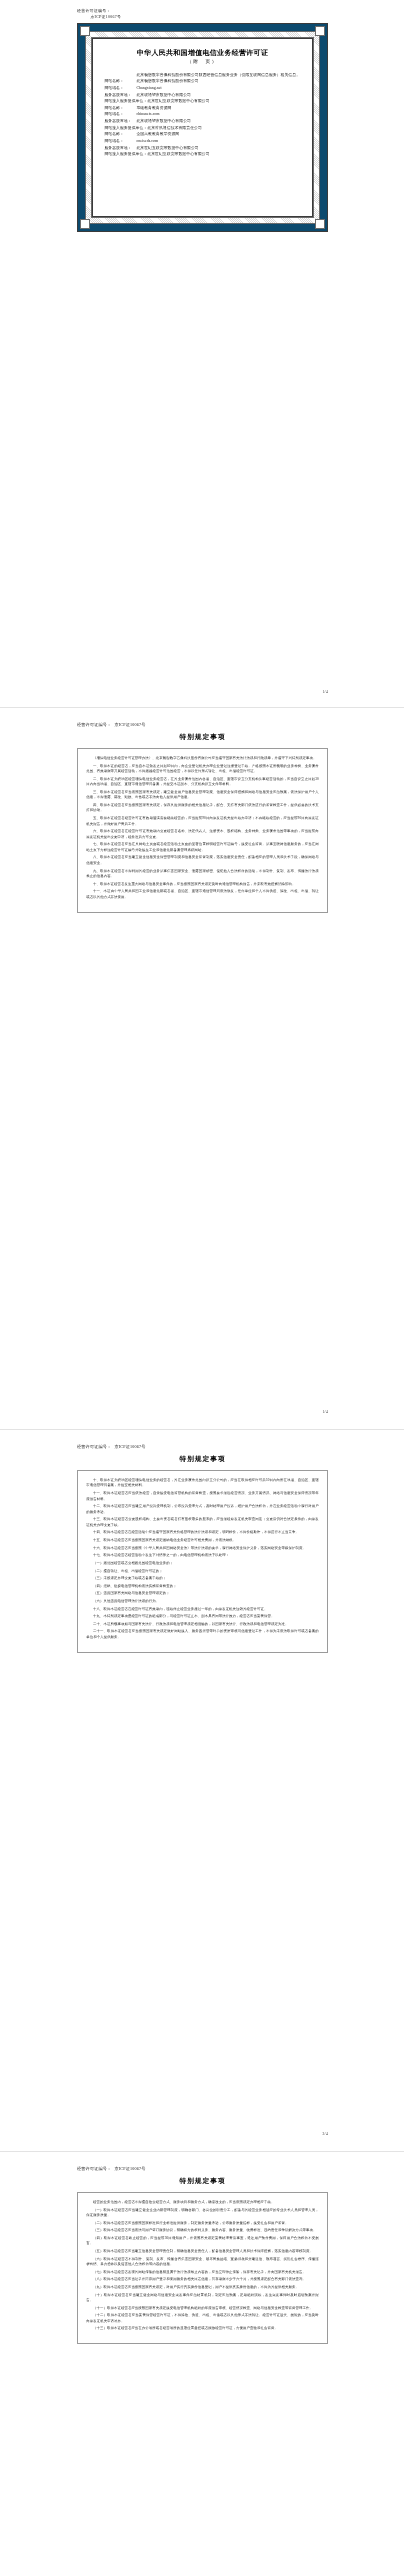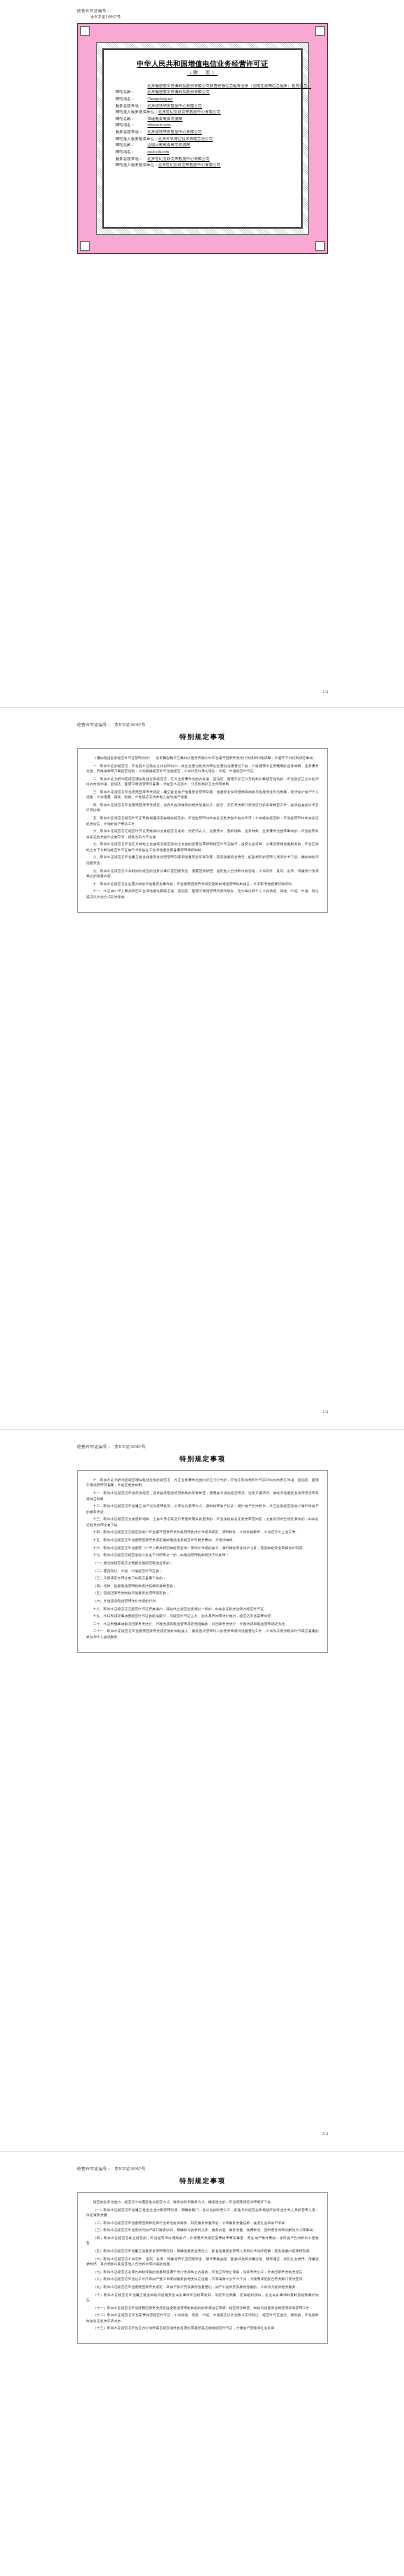--- a/index.html
+++ b/index.html
@@ -46,24 +46,23 @@
     font-size: 4.1px;
     color: #1b1b1b;
     margin-bottom: 5.2px;
     letter-spacing: 0.2px;
   }
   .cert-no-inline .val { margin-left: 3.1px; }
 
   
   .frame-outer {
     border: 0.5px solid #3a3a3a;
-    padding: 18px;
-    background: #f9a8d4;
+    padding: 7px;
+    background: #0c4a6e;
     position: relative;
-    text-decoration: underline;
   }
   .frame-band {
     border: 0.5px solid #6b6b6b;
     padding: 4.6px;
     background:
       repeating-linear-gradient(45deg, #d9d9d9 0px, #d9d9d9 0.5px, #ffffff 0.5px, #ffffff 1.5px);
   }
   .frame-band2 {
     border: 0.5px solid #6b6b6b;
     background: #ffffff;

